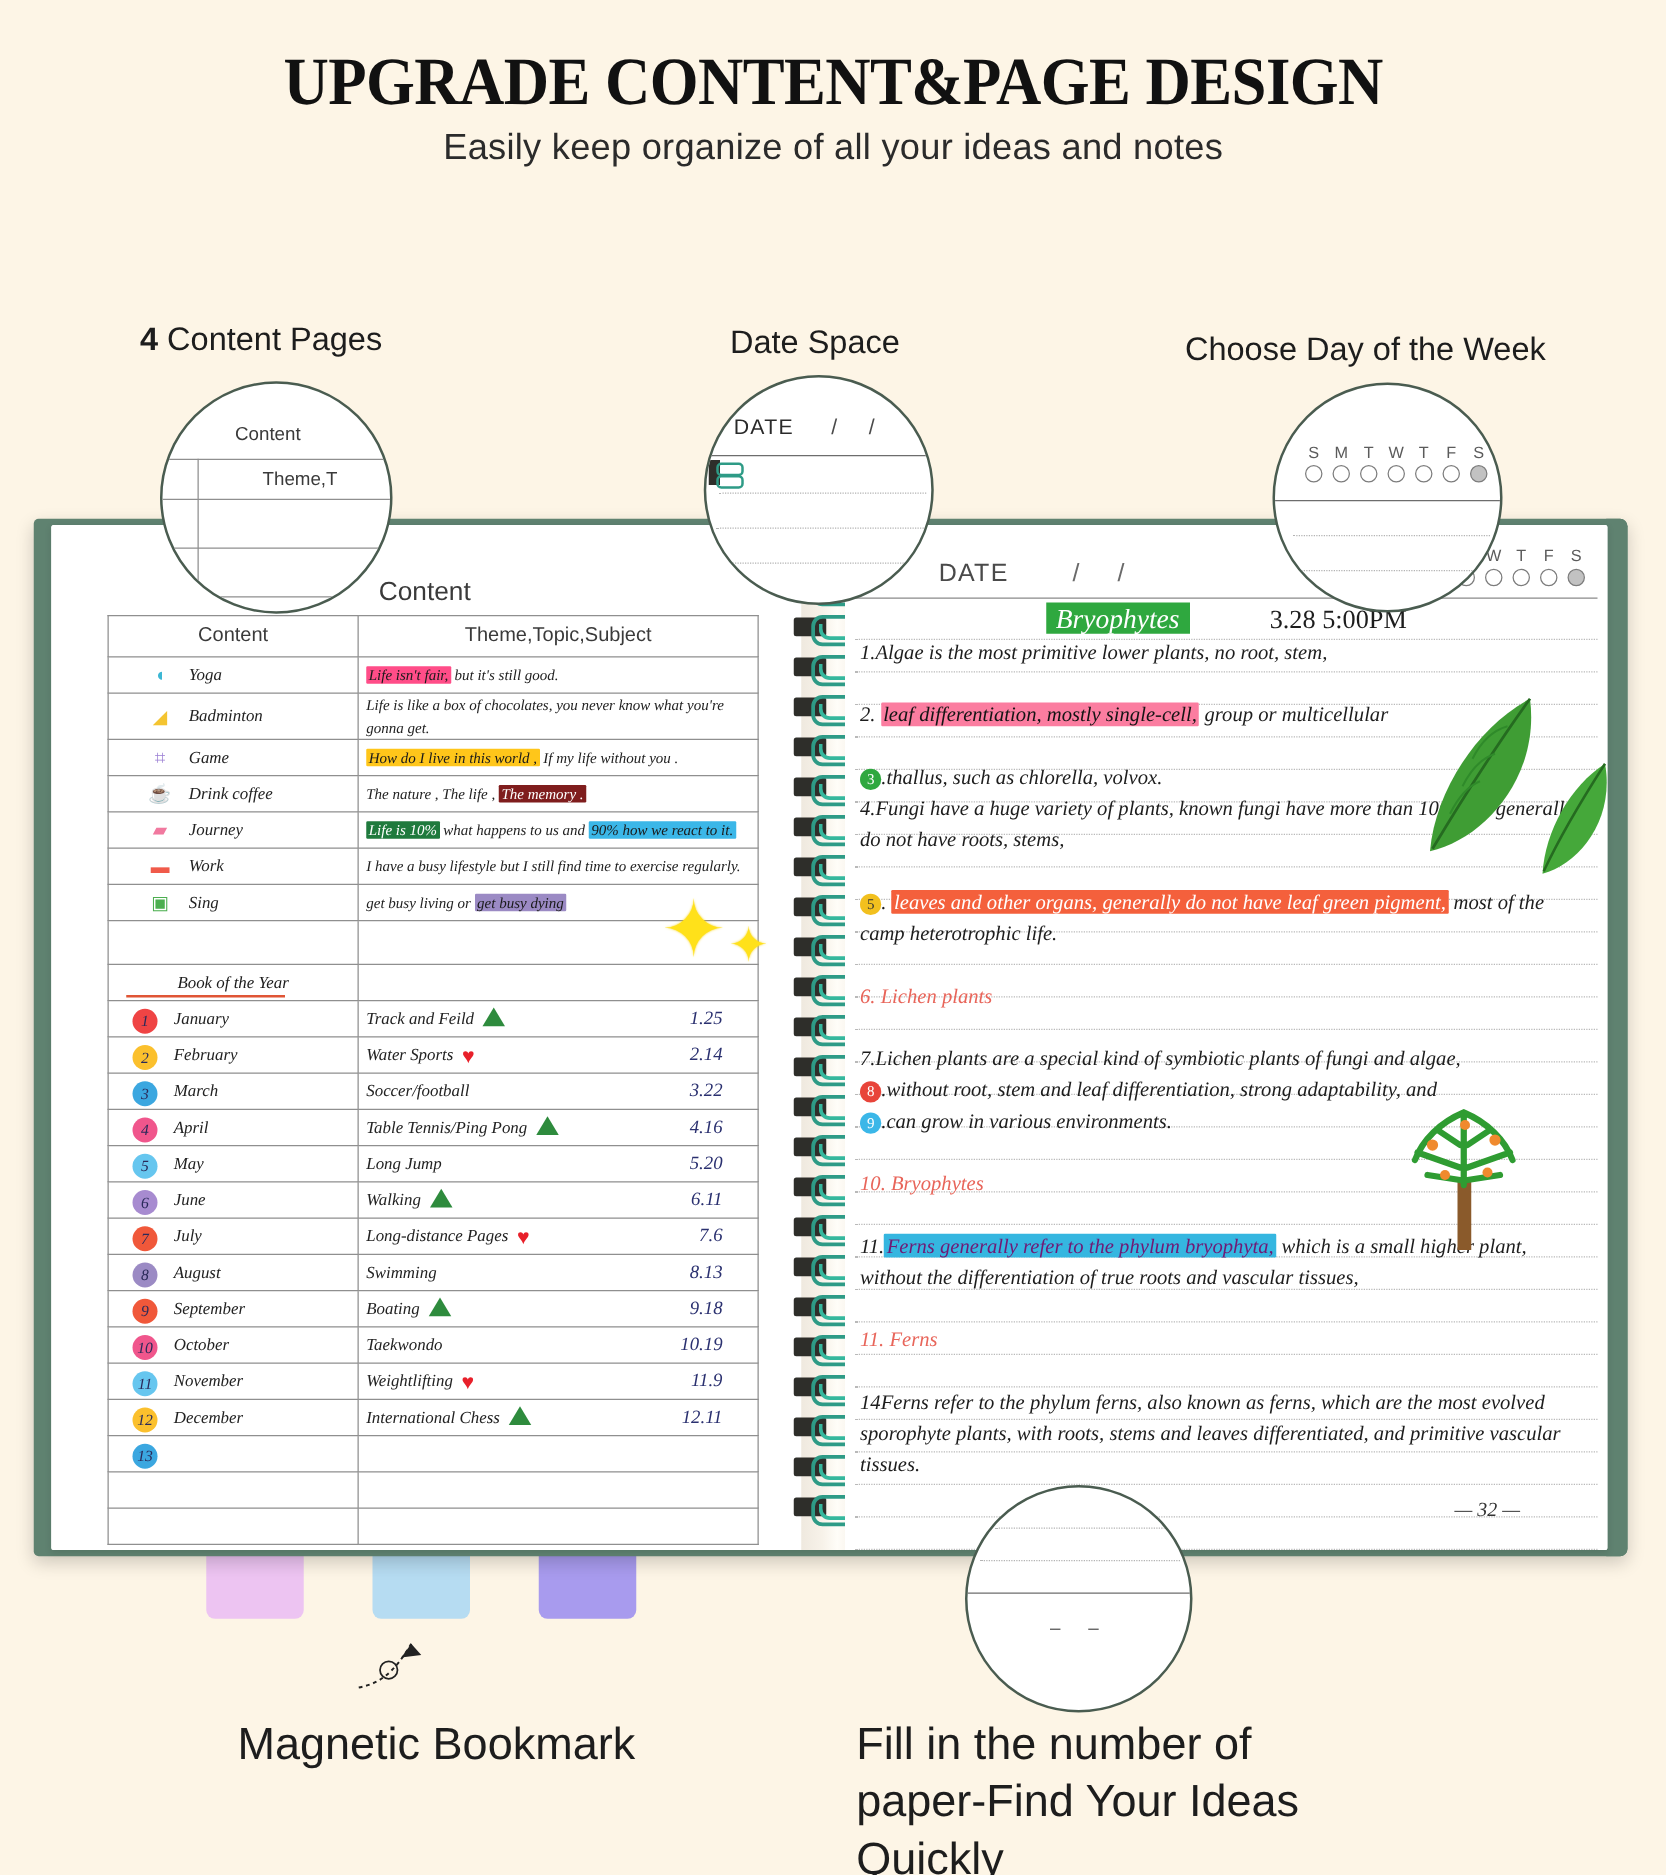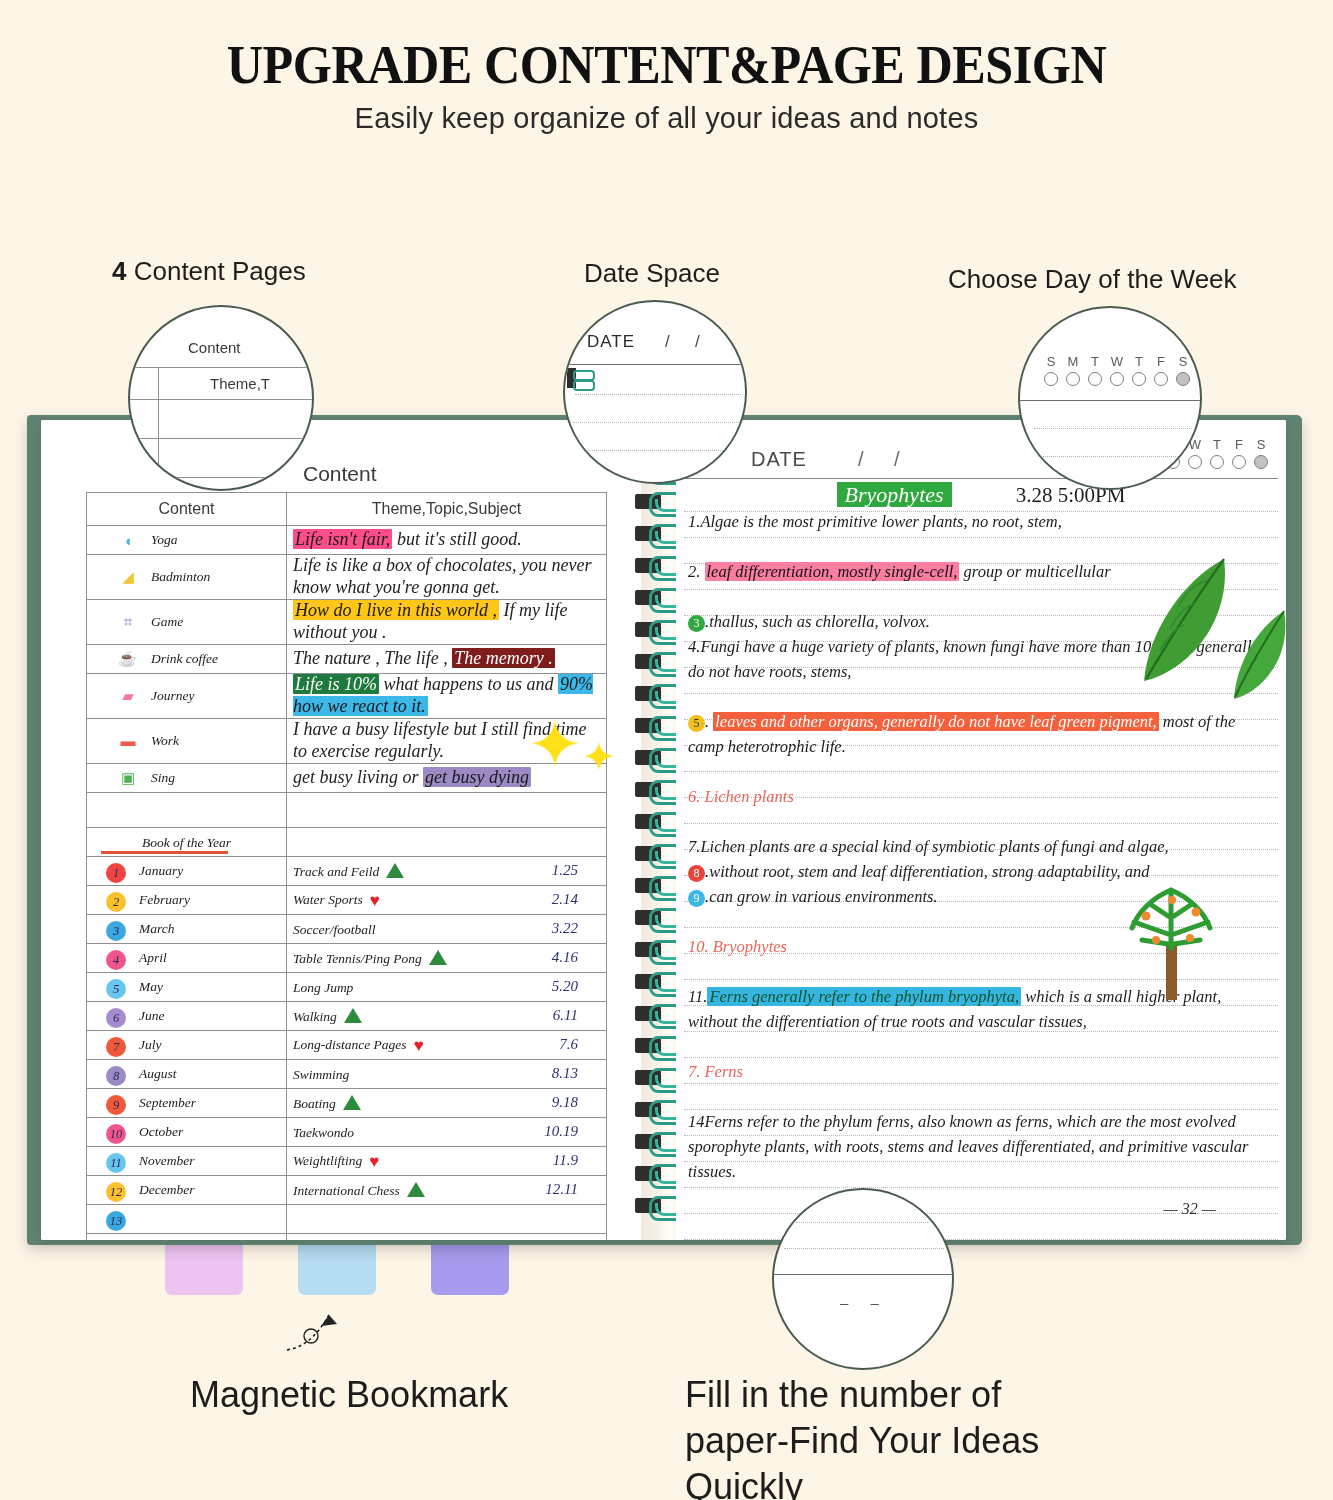--- a/index.html
+++ b/index.html
@@ -75,21 +75,21 @@
     border-collapse:collapse;table-layout:fixed;
   }
   table.ctbl td,table.ctbl th{
     border:1px solid #8f8f8f;padding:0 6px;height:28px;vertical-align:middle;
     font-weight:normal;
   }
   table.ctbl th{font-size:16px;color:#3a3a3a;text-align:center;height:32px;}
   .col-a{width:200px;}
   .col-b{width:320px;}
   .hand{font-family:"Liberation Serif",serif;font-style:italic;font-size:13.5px;color:#222;}
-  .hand.sm{font-size:18px;line-height:1.22;}
+  .hand.sm{font-size:12px;line-height:1.22;}
   .ico{display:inline-block;width:26px;text-align:center;font-size:15px;vertical-align:-2px;}
   .rowflex{display:flex;align-items:center;gap:10px;padding-left:22px;}
   
   mark{padding:0 2px;border-radius:1px;font-style:italic;}
   mark.pink{background:#ff4d88;color:#1a1a1a;}
   mark.yellow{background:#ffc61a;color:#1a1a1a;}
   mark.red{background:#7f1d1d;color:#fff;}
   mark.green{background:#1f7a3d;color:#fff;}
   mark.blue{background:#3bb7e8;color:#1a1a1a;}
   mark.purple{background:#9b8ac4;color:#1a1a1a;}
@@ -139,21 +139,21 @@
     display:inline-block;width:17px;height:17px;line-height:17px;border-radius:50%;
     text-align:center;font-size:12px;color:#fff;font-style:normal;vertical-align:0px;
   }
   .nb-green{background:#2fa83f;}
   .nb-yellow{background:#f2c01e;color:#333;}
   .nb-red{background:#e8443a;}
   .nb-blue{background:#3bb7e8;}
   .sec-red{color:#e8655a;}
   mark.hl-pink{background:#fb7da0;color:#141414;}
   mark.hl-orange{background:#f4603c;color:#fff;}
-  mark.hl-cyan{background:#35b6e0;color:#14532d;}
+  mark.hl-cyan{background:#35b6e0;color:#701a75;}
   .pgno{position:absolute;right:70px;bottom:22px;font-family:"Liberation Serif",serif;font-style:italic;font-size:16px;color:#333;}
 
   
   .leaf{position:absolute;}
   .tree{position:absolute;}
 
   
   .circle{
     position:absolute;border:2px solid #4a5c50;border-radius:50%;
     background:#fff;overflow:hidden;
@@ -698,21 +698,21 @@
             <p class="sec-red" style="color: rgb(232, 101, 90);"><span>6. Lichen plants</span></p>
             <div class="gap"></div>
             <p><span>7.Lichen plants are a special kind of symbiotic plants of fungi and algae,</span></p>
             <p><span class="num-badge nb-red">8</span><span>.without root, stem and leaf differentiation, strong adaptability, and</span></p>
             <p><span class="num-badge nb-blue">9</span><span>.can grow in various environments.</span></p>
             <div class="gap"></div>
             <p class="sec-red" style="color: rgb(232, 101, 90);"><span>10. Bryophytes</span></p>
             <div class="gap"></div>
             <p><span>11.</span><mark class="hl-cyan">Ferns generally refer to the phylum bryophyta,</mark><span> which is a small higher plant, without the differentiation of true roots and vascular tissues,</span></p>
             <div class="gap"></div>
-            <p class="sec-red" style="color: rgb(232, 101, 90);"><span>7. Ferns</span></p>
+            <p class="sec-red" style="color: rgb(232, 101, 90);"><span>11. Ferns</span></p>
             <div class="gap"></div>
             <p><span>14Ferns refer to the phylum ferns, also known as ferns, which are the most evolved sporophyte plants, with roots, stems and leaves differentiated, and primitive vascular tissues.</span></p>
           </div>
       </div>
 
       <svg class="leaf" style="left:460px;top:135px;" width="110" height="135" viewBox="0 0 110 135">
         <path d="M88,4 C46,26 12,78 8,126 C52,116 96,66 88,4 Z" fill="#3f9d34"></path>
         <path d="M88,4 C62,40 34,84 10,124" stroke="#256b20" stroke-width="2.2" fill="none"></path>
         <path d="M70,26 C56,30 48,40 42,52 M60,48 C48,52 40,62 34,74 M48,70 C38,74 30,84 24,96" stroke="#2f8a2a" stroke-width="1.6" fill="none"></path>
       </svg>

